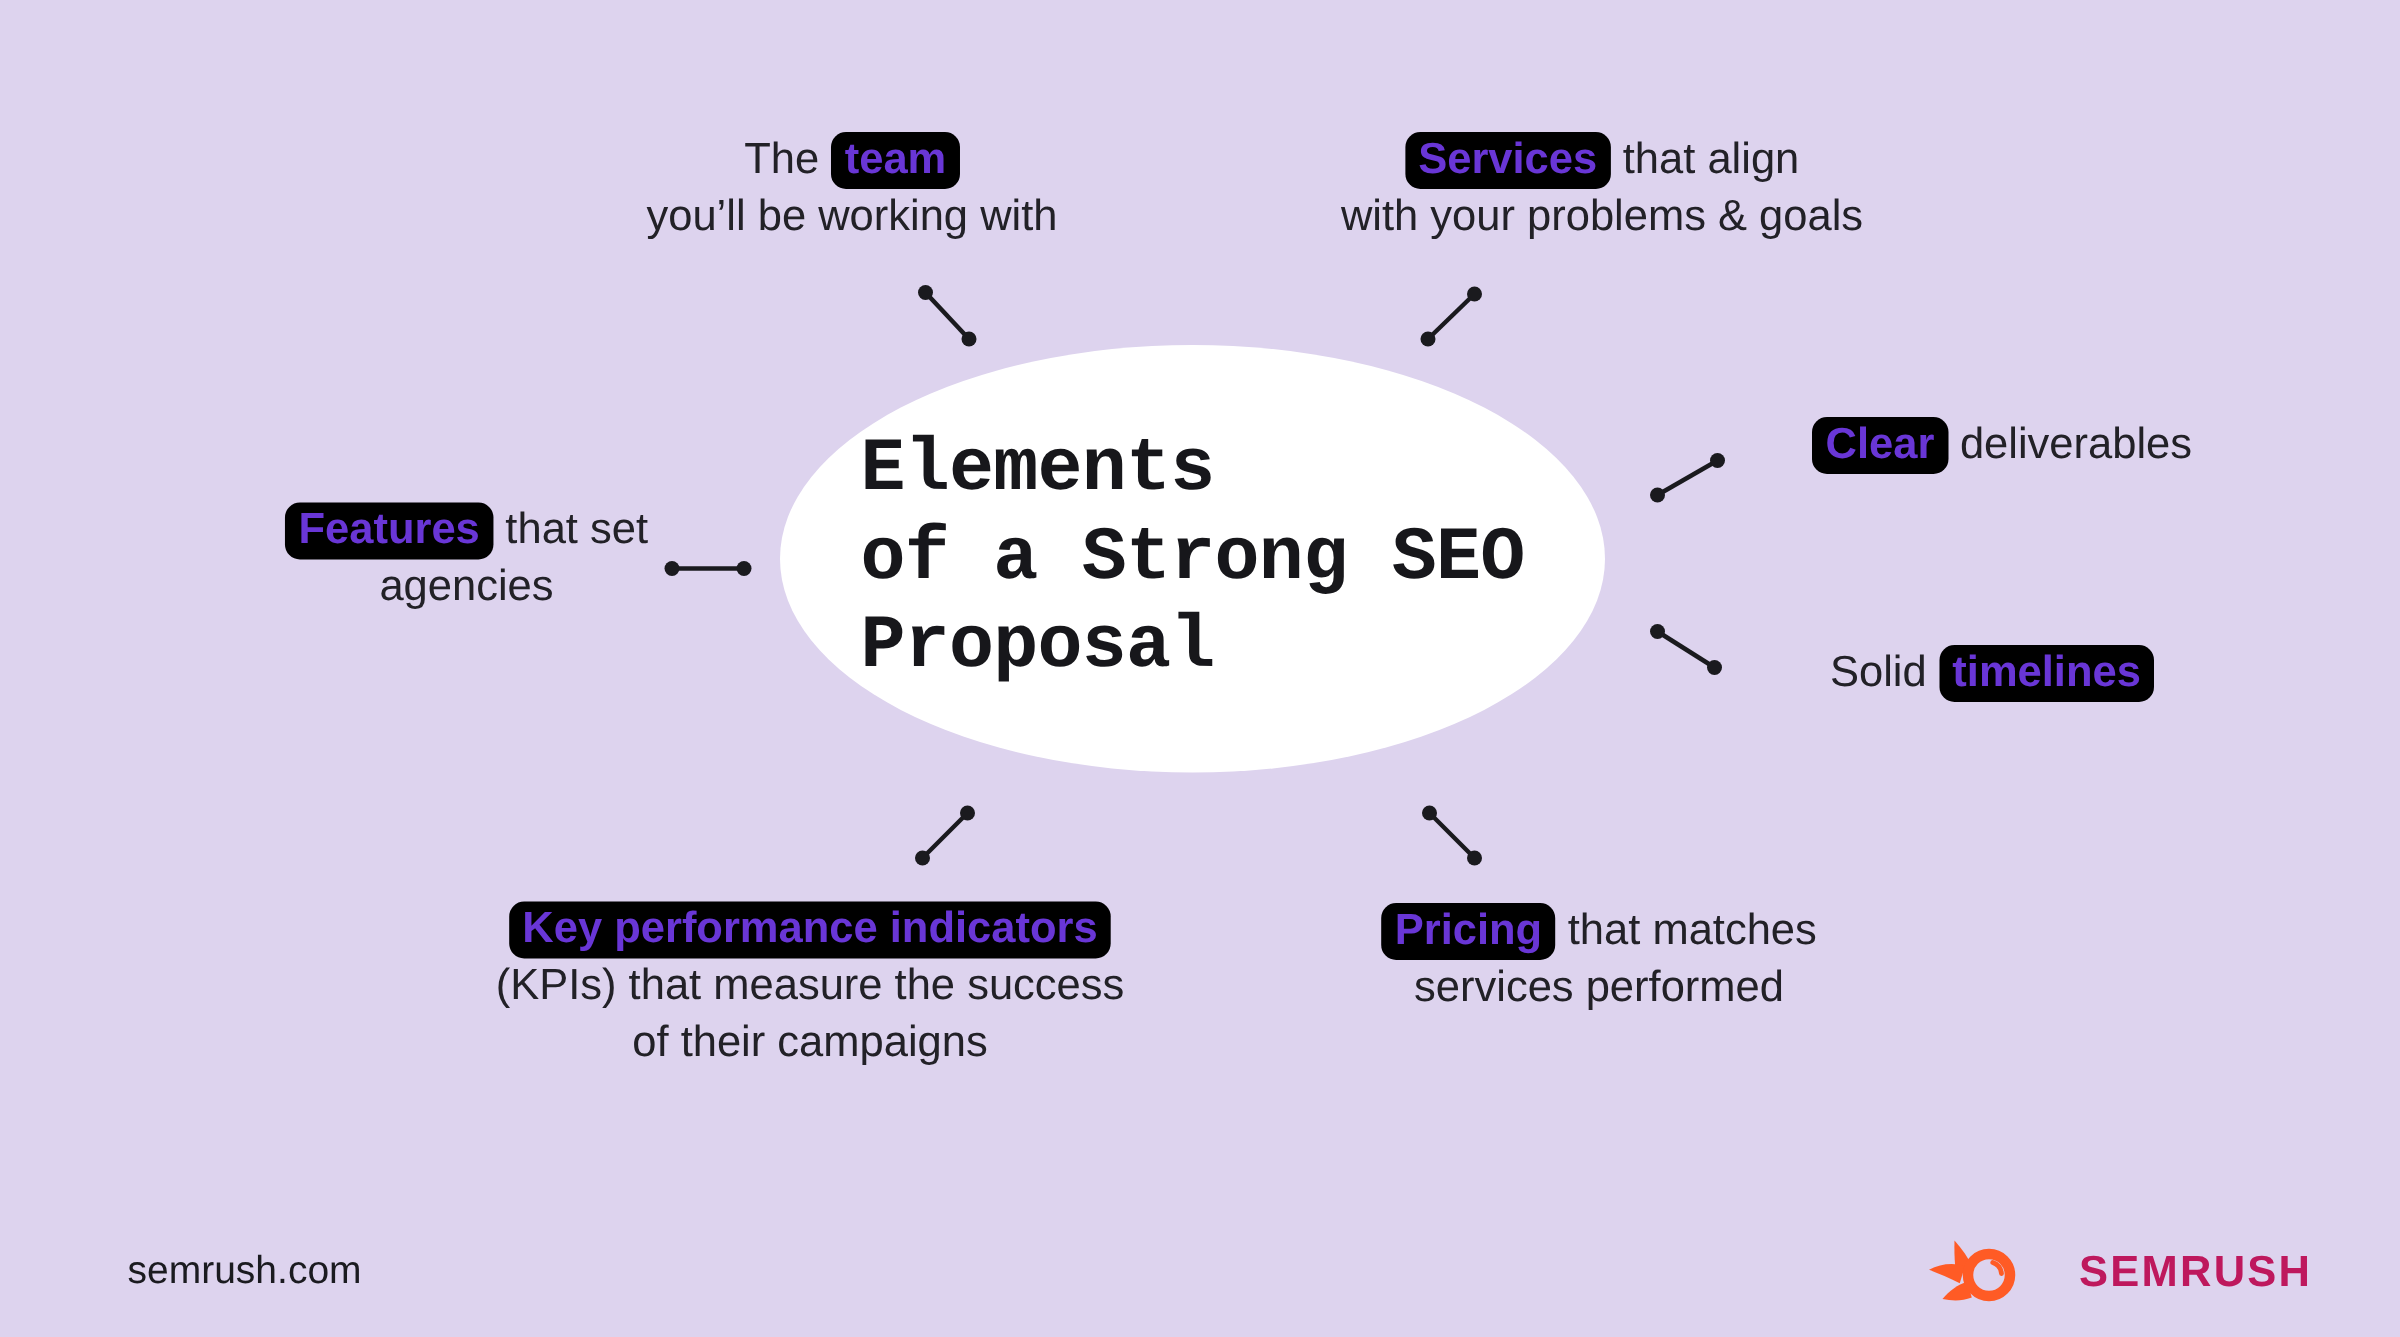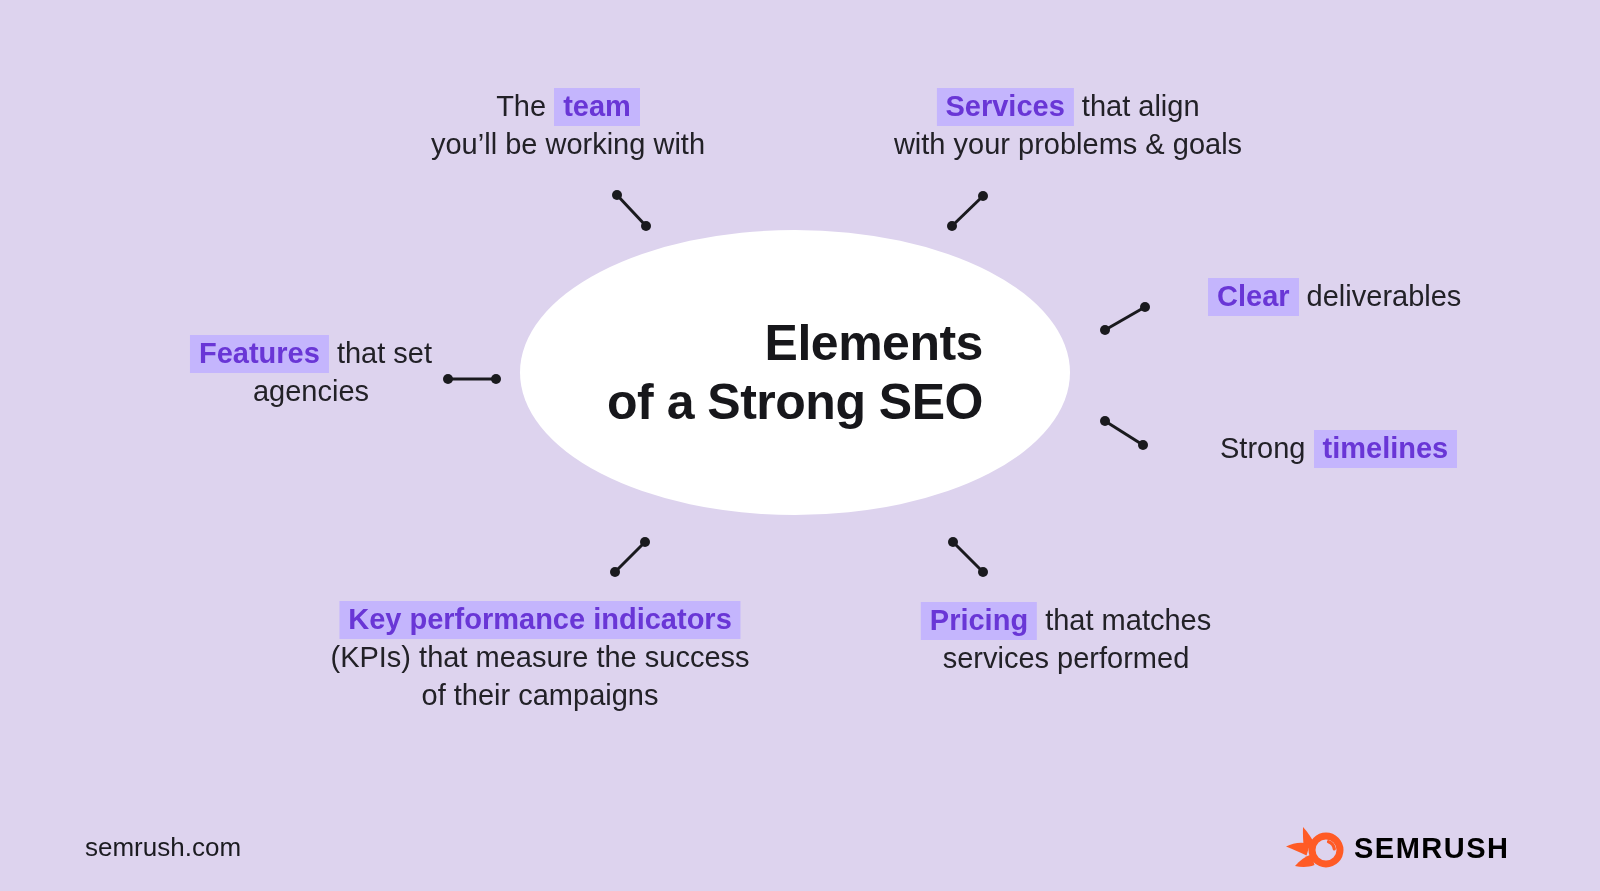--- a/index.html
+++ b/index.html
@@ -7,48 +7,48 @@
   .canvas {
     position:relative; width:1600px; height:891px;
     background:#DDD3EE; overflow:hidden;
   }
   .ellipse {
     position:absolute; left:520px; top:230px; width:550px; height:285px;
     background:#FFFFFF; border-radius:50%;
     display:flex; align-items:center; justify-content:center;
   }
   .title {
-    text-align:right; font-weight:700; font-size:50px; line-height:59px;
-    color:#17171B; letter-spacing:-0.5px;
+    text-align:left; font-weight:700; font-size:50px; line-height:59px;
+    color:#17171B; letter-spacing:-0.5px;font-family:Liberation Mono, monospace;
   }
   .node {
     position:absolute; color:#222127; font-size:29px; line-height:38px;
     text-align:center;
   }
   .node .line { white-space:nowrap; }
   .center-anchor { transform:translate(-50%,-50%); }
   .left-anchor  { transform:translateY(-50%); text-align:left;padding-left:48px; }
   .chip {
-    background:#c4b5fd; color:#6936D6; font-weight:700;
-    border-radius:0; padding:2px 9px 4px;
+    background:#000000; color:#6936D6; font-weight:700;
+    border-radius:10px; padding:2px 9px 4px;
   }
   #connector-layer {
     position:absolute; left:0; top:0; width:1600px; height:891px;
     pointer-events:none;
   }
   .footer-site {
     position:absolute; left:85px; top:847px; transform:translateY(-50%);
     font-size:26px; color:#1B1B20;
   }
   .logo {
     position:absolute; left:1286px; top:848px; transform:translateY(-50%);
     display:flex; align-items:center; gap:10px;
   }
   .logo-word {
-    font-size:29px; font-weight:700; letter-spacing:1.5px; color:#000000;
+    font-size:29px; font-weight:700; letter-spacing:1.5px; color:#be185d;margin-left:32px;
   }
 </style>
 </head>
 <body>
 
 <div class="canvas">
 
   <svg id="connector-layer">
       <g>
         <line x1="617" y1="195" x2="646" y2="226" stroke="#1A1A1E" stroke-width="3"></line>
@@ -84,20 +84,21 @@
         <line x1="953" y1="542" x2="983" y2="572" stroke="#1A1A1E" stroke-width="3"></line>
         <circle cx="953" cy="542" r="5" fill="#1A1A1E"></circle>
         <circle cx="983" cy="572" r="5" fill="#1A1A1E"></circle>
       </g>
     </svg>
 
   <div class="ellipse">
     <div class="title">
       <div>Elements</div>
       <div>of a Strong SEO</div>
+      <div>Proposal</div>
     </div>
   </div>
 
   <div class="node center-anchor" style="left:568px; top:125px;">
     <div class="line"><span>The </span><span class="chip">team</span></div>
     <div class="line">you’ll be working with</div>
   </div>
 
   <div class="node center-anchor" style="left:1068px; top:125px;">
     <div class="line"><span class="chip">Services</span><span> that align</span></div>
@@ -107,21 +108,21 @@
   <div class="node center-anchor" style="left:284px; top:372px;margin-left:27px;">
     <div class="line"><span class="chip">Features</span><span> that set</span></div>
     <div class="line">agencies</div>
   </div>
 
   <div class="node left-anchor" style="left:1160px; top:296px;">
     <div class="line"><span class="chip">Clear</span><span> deliverables</span></div>
   </div>
 
   <div class="node left-anchor" style="left:1172px; top:448px;">
-    <div class="line"><span>Strong </span><span class="chip">timelines</span></div>
+    <div class="line"><span>Solid </span><span class="chip">timelines</span></div>
   </div>
 
   <div class="node center-anchor" style="left:540px; top:657px;">
     <div class="line"><span class="chip">Key performance indicators</span></div>
     <div class="line">(KPIs) that measure the success</div>
     <div class="line">of their campaigns</div>
   </div>
 
   <div class="node center-anchor" style="left:1066px; top:639px;">
     <div class="line"><span class="chip">Pricing</span><span> that matches</span></div>

